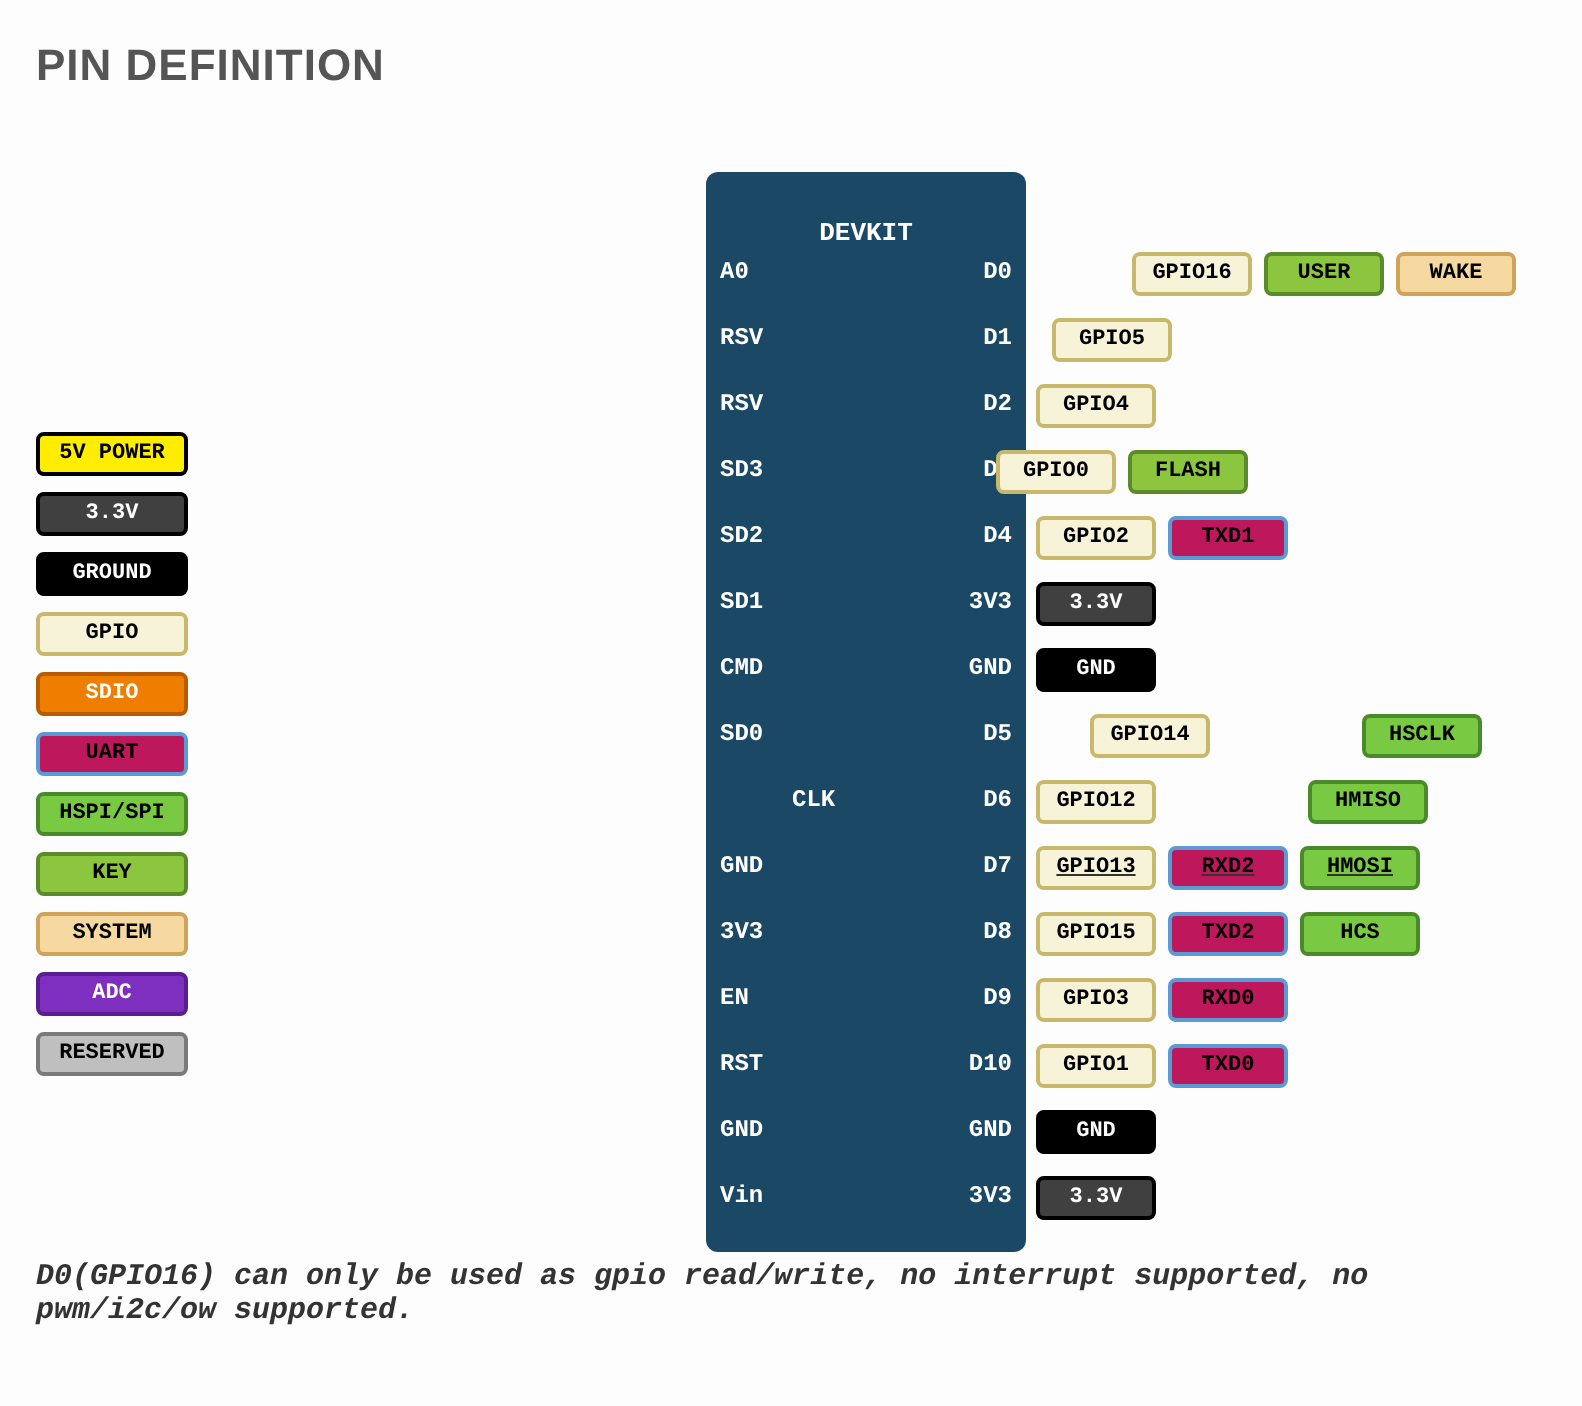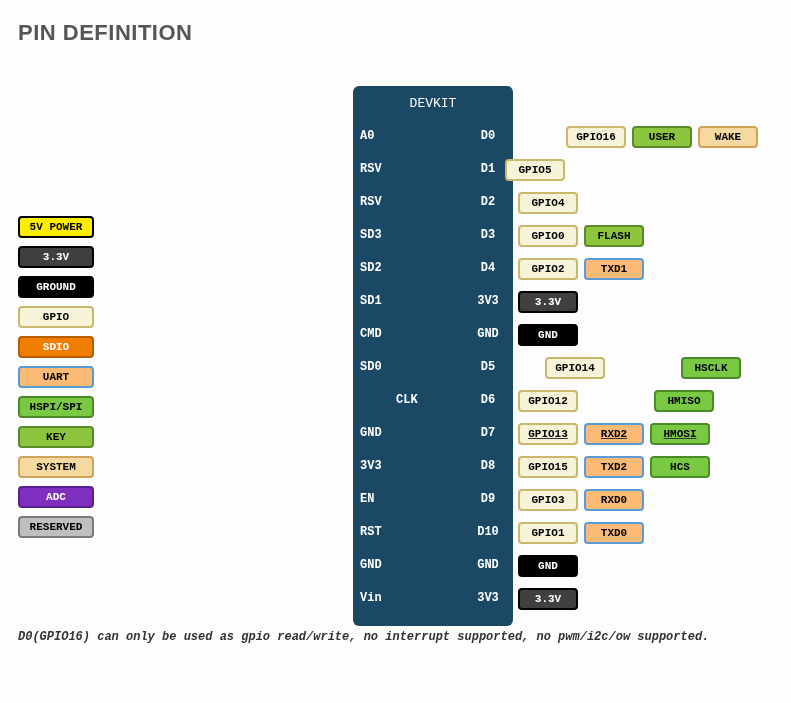--- a/index.html
+++ b/index.html
@@ -8,33 +8,33 @@
 .wrap{position:relative;height:560px}
 .legend{position:absolute;left:0;top:130px;display:flex;flex-direction:column;gap:8px}
 .tag{display:inline-flex;align-items:center;justify-content:center;height:22px;min-width:60px;padding:0 6px;border:2px solid #000;border-radius:4px;font-weight:700;font-size:11px;box-sizing:border-box}
 .legend .tag{min-width:76px}
 
 .c-5v{background:#ffed00;color:#000}
 .c-33{background:#404040;color:#fff}
 .c-gnd{background:#000;color:#fff}
 .c-gpio{background:#f7f3d9;color:#000;border-color:#c9b86b}
 .c-sdio{background:#ef7d00;color:#fff;border-color:#b85c00}
-.c-uart{background:#fdba74;color:#000;border-color:#5a9bd5}
+.c-uart{background:#be185d;color:#000;border-color:#5a9bd5}
 .c-hspi{background:#7ac943;color:#000;border-color:#4a8a2a}
 .c-key{background:#8cc63f;color:#000;border-color:#5a8a2a}
 .c-sys{background:#f5d9a0;color:#000;border-color:#cfa35a}
 .c-adc{background:#7e2fbf;color:#fff;border-color:#5a1f8f}
 .c-res{background:#bfbfbf;color:#000;border-color:#7a7a7a}
 .diagram{position:absolute;left:140px;top:0}
 .chip{position:absolute;left:195px;top:0;width:160px;height:540px;background:#1b4965;border-radius:6px}
-.chip-title{color:#fff;text-align:center;font-weight:400;font-size:13px;padding-top:10px}
+.chip-title{color:#fff;text-align:center;font-weight:700;font-size:13px;padding-top:23px}
 .pin-row{position:absolute;display:flex;align-items:center;gap:6px}
 .lpin{position:absolute;left:202px;color:#fff;font-weight:700;font-size:12px;width:36px;text-align:left}
-.rpin{position:absolute;left:312px;color:#fff;font-weight:700;font-size:12px;width:36px;text-align:center}
-.note{font-style:italic;font-weight:700;font-size:12px;margin-top:0;position:absolute;top:630px;left:18px;right:18px}
+.rpin{position:absolute;left:312px;color:#fff;font-weight:700;font-size:12px;width:36px;text-align:right}
+.note{font-style:italic;font-weight:700;font-size:15px;margin-top:0;position:absolute;top:630px;left:18px;right:18px}
 </style>
 </head>
 <body>
 
 <h1>PIN DEFINITION</h1>
 
 <div class="wrap">
 
   <div class="legend" id="legend">
       <div class="tag c-5v">5V POWER</div>
@@ -70,29 +70,29 @@
         <div class="lpin" style="top: 439px;">RST</div>
         <div class="lpin" style="top: 472px;">GND</div>
         <div class="lpin" style="top: 505px;">Vin</div>
         <div class="rpin" style="top: 43px;">D0</div>
         <div class="pin-row" style="left: 360px; top: 40px; padding-left: 48px;">
           <span class="tag c-gpio">GPIO16</span>
           <span class="tag c-key">USER</span>
           <span class="tag c-sys">WAKE</span>
         </div>
         <div class="rpin" style="top: 76px;">D1</div>
-        <div class="pin-row" style="left: 347px; top: 73px;">
+        <div class="pin-row" style="left: 368px; top: 73px;">
           <span class="tag c-gpio">GPIO5</span>
         </div>
         <div class="rpin" style="top: 109px;">D2</div>
         <div class="pin-row" style="left: 360px; top: 106px;">
           <span class="tag c-gpio">GPIO4</span>
         </div>
         <div class="rpin" style="top: 142px;">D3</div>
-        <div class="pin-row" style="left: 360px; top: 139px;">
+        <div class="pin-row" style="left: 340px; top: 139px;">
           <span class="tag c-gpio">GPIO0</span>
           <span class="tag c-key">FLASH</span>
         </div>
         <div class="rpin" style="top: 175px;">D4</div>
         <div class="pin-row" style="left: 360px; top: 172px;">
           <span class="tag c-gpio">GPIO2</span>
           <span class="tag c-uart">TXD1</span>
         </div>
         <div class="rpin" style="top: 208px;">3V3</div>
         <div class="pin-row" style="left: 360px; top: 205px;">

